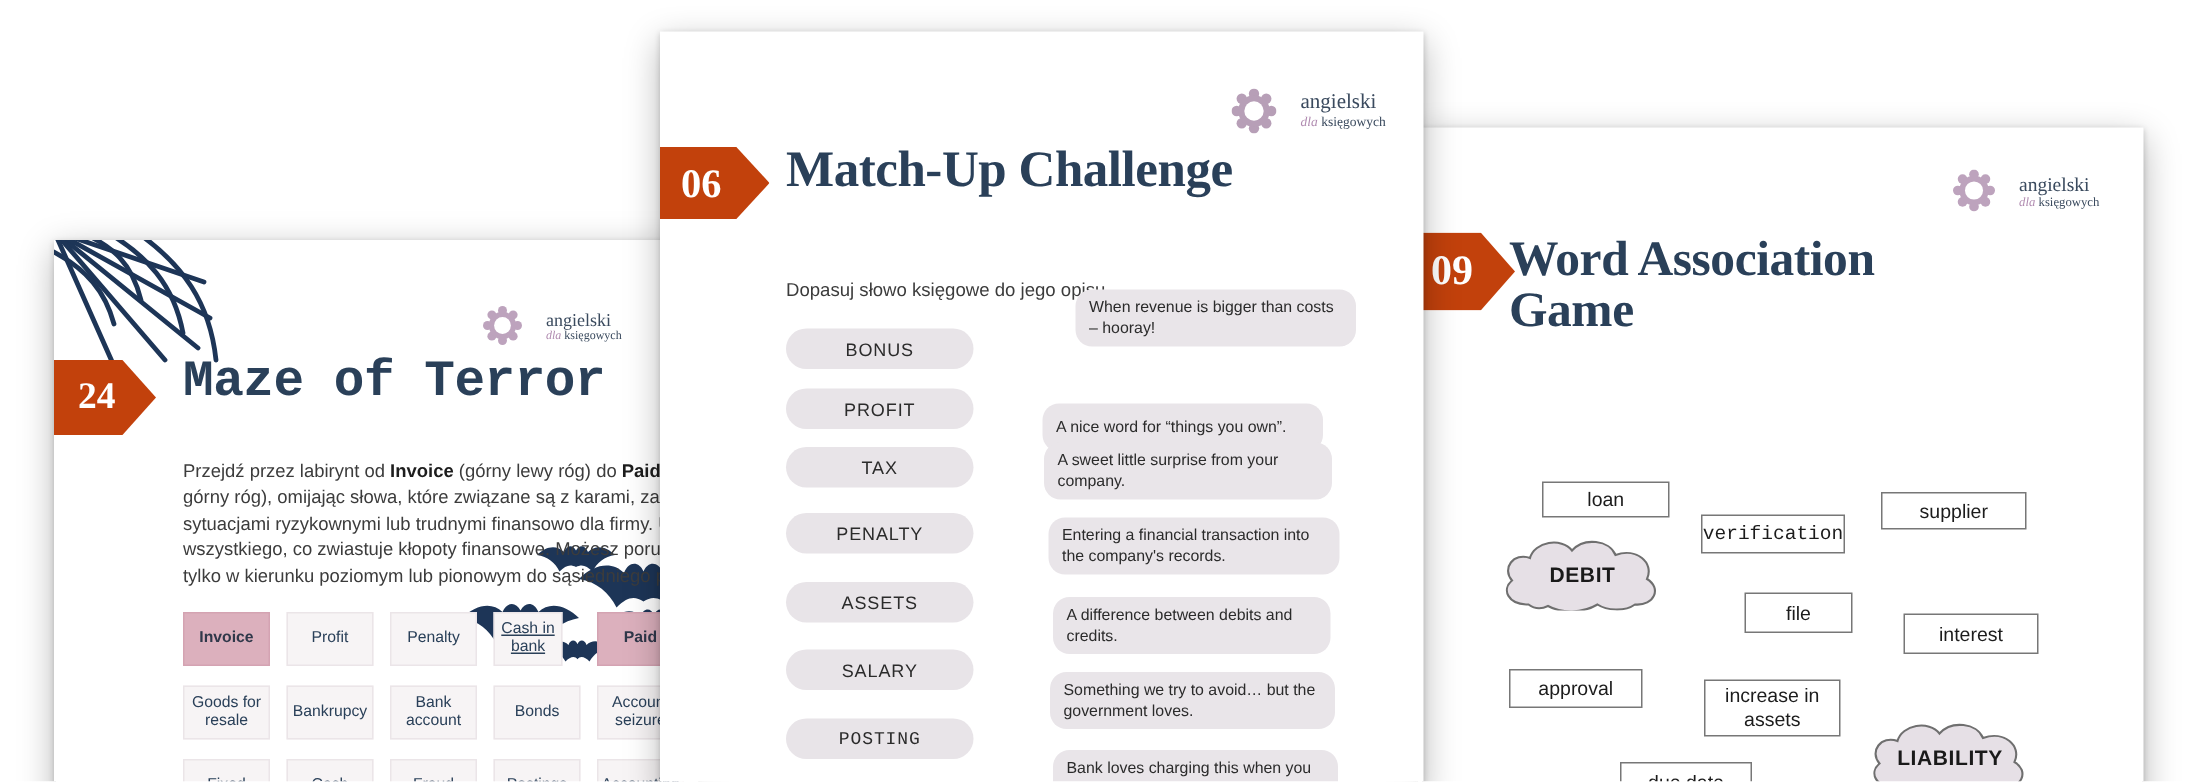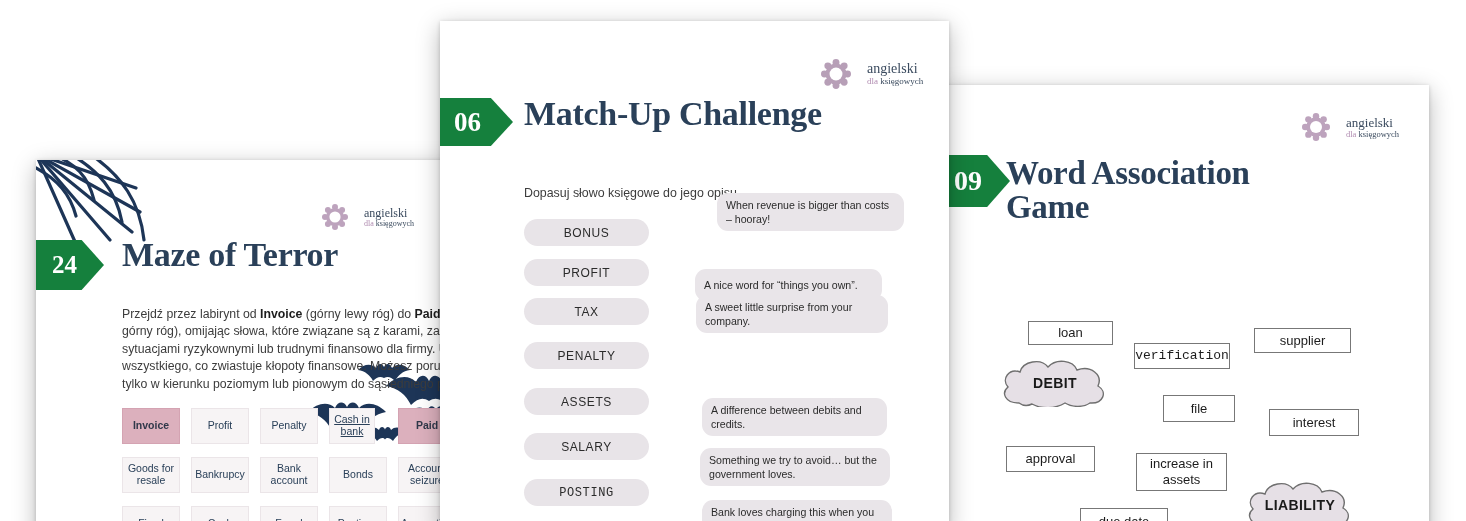--- a/index.html
+++ b/index.html
@@ -26,21 +26,21 @@
 
   
   #sheet-word{ left:944px; top:85px; width:485px; height:470px; z-index:2; }
 
   
   #sheet-match{ left:440px; top:21px; width:509px; height:510px; z-index:3; }
 
   
   .badge{
     position:absolute;
-    background:#15803d;
+    background:#c2410c;
     color:#ffffff;
     font-family:"Liberation Serif", serif;
     font-weight:bold;
     display:flex;align-items:center;
     box-sizing:border-box;
     -webkit-clip-path: polygon(0 0, 74% 0, 100% 50%, 74% 100%, 0 100%);
     clip-path: polygon(0 0, 74% 0, 100% 50%, 74% 100%, 0 100%);
   }
 
   
@@ -58,21 +58,21 @@
     line-height:1.42;
   }
   .doc-intro b{color:#1d1d1d;}
 
   
   .logo{position:absolute;display:flex;align-items:center;gap:16px;}
   .logo .mark{position:relative;flex:0 0 auto;}
   .logo .wordmark{display:flex;flex-direction:column;line-height:1;}
   .logo .wm1{font-family:"Liberation Serif", serif;color:#3a4a5e;}
   .logo .wm2{font-family:"Liberation Serif", serif;color:#3a4a5e;}
-  .logo .wm2 .pre{color:#b08bb0;}
+  .logo .wm2 .pre{color:#b08bb0;font-style:italic;}
 
   
   .pill{
     position:absolute;
     background:#e8e4e8;
     border-radius:16px;
     display:flex;align-items:center;justify-content:center;
     color:#2b2b2b;
     letter-spacing:.6px;
   }
@@ -162,21 +162,21 @@
         <circle cx="20" cy="20" r="8.6" fill="#ffffff"></circle>
       </svg>
       <div class="wordmark">
         <span class="wm1" style="font-size:12px;">angielski</span>
         <span class="wm2" style="font-size:8px;margin-top:1px;"><span class="pre">dla </span><span>księgowych</span></span>
       </div>
     </div>
 
     <div class="badge" style="left:-18px;top:80px;width:86px;height:50px;font-size:25px;padding-left:34px;">24</div>
 
-    <div class="doc-title" style="left:86px;top:78px;font-size:34px;">Maze of Terror</div>
+    <div class="doc-title" style="left:86px;top:78px;font-size:34px;font-family:Liberation Mono, monospace;">Maze of Terror</div>
 
     <div class="doc-intro" style="left:86px;top:146px;width:385px;font-size:12.3px;">Przejdź przez labirynt od <b>Invoice</b> (górny lewy róg) do <b>Paid</b> (prawy górny róg), omijając słowa, które związane są z karami, zaległościami, sytuacjami ryzykownymi lub trudnymi finansowo dla firmy. Unikaj wszystkiego, co zwiastuje kłopoty finansowe. Możesz poruszać się tylko w kierunku poziomym lub pionowym do sąsiedniego prostokąta.</div>
 
     <div>
 
       <div class="mcell hl" style="left:86px;top:248px;width:58px;height:36px;font-size:10.5px;">Invoice</div>
       <div class="mcell" style="left:155px;top:248px;width:58px;height:36px;font-size:10.5px;">Profit</div>
       <div class="mcell" style="left:224px;top:248px;width:58px;height:36px;font-size:10.5px;">Penalty</div>
       <div class="mcell" style="left:293px;top:248px;width:46px;height:36px;font-size:10.5px;text-decoration:underline;">Cash in bank</div>
       <div class="mcell hl" style="left:362px;top:248px;width:58px;height:36px;font-size:10.5px;">Paid</div>
@@ -280,18 +280,19 @@
     <div class="pill" style="left:84px;top:238px;width:125px;height:27px;font-size:12px;">PROFIT</div>
     <div class="pill" style="left:84px;top:277px;width:125px;height:27px;font-size:12px;">TAX</div>
     <div class="pill" style="left:84px;top:321px;width:125px;height:27px;font-size:12px;">PENALTY</div>
     <div class="pill" style="left:84px;top:367px;width:125px;height:27px;font-size:12px;">ASSETS</div>
     <div class="pill" style="left:84px;top:412px;width:125px;height:27px;font-size:12px;">SALARY</div>
     <div class="pill" style="left:84px;top:458px;width:125px;height:27px;font-size:12px;font-family:Liberation Mono, monospace;">POSTING</div>
 
     <div class="bubble" style="left:258px;top:172px;width:187px;height:38px;font-size:10.6px;padding:5px 9px;margin-left:19px;">When revenue is bigger than costs – hooray!</div>
     <div class="bubble" style="left:255px;top:232px;width:187px;height:32px;font-size:10.6px;padding:5px 9px;margin-top:16px;">A nice word for “things you own”.</div>
     <div class="bubble" style="left:256px;top:274px;width:192px;height:38px;font-size:10.6px;padding:17px 9px;">A sweet little surprise from your company.</div>
+    <div class="bubble" style="left:259px;top:324px;width:194px;height:38px;font-size:10.6px;padding:5px 9px;">Entering a financial transaction into the company's records.</div>
     <div class="bubble" style="left:262px;top:377px;width:185px;height:38px;font-size:10.6px;padding:5px 9px;">A difference between debits and credits.</div>
     <div class="bubble" style="left:260px;top:427px;width:190px;height:38px;font-size:10.6px;padding:5px 9px;">Something we try to avoid… but the government loves.</div>
     <div class="bubble" style="left:262px;top:479px;width:190px;height:38px;font-size:10.6px;padding:5px 9px;">Bank loves charging this when you borrow money.</div>
   </div>
 
 </div>
 
 </body></html>

